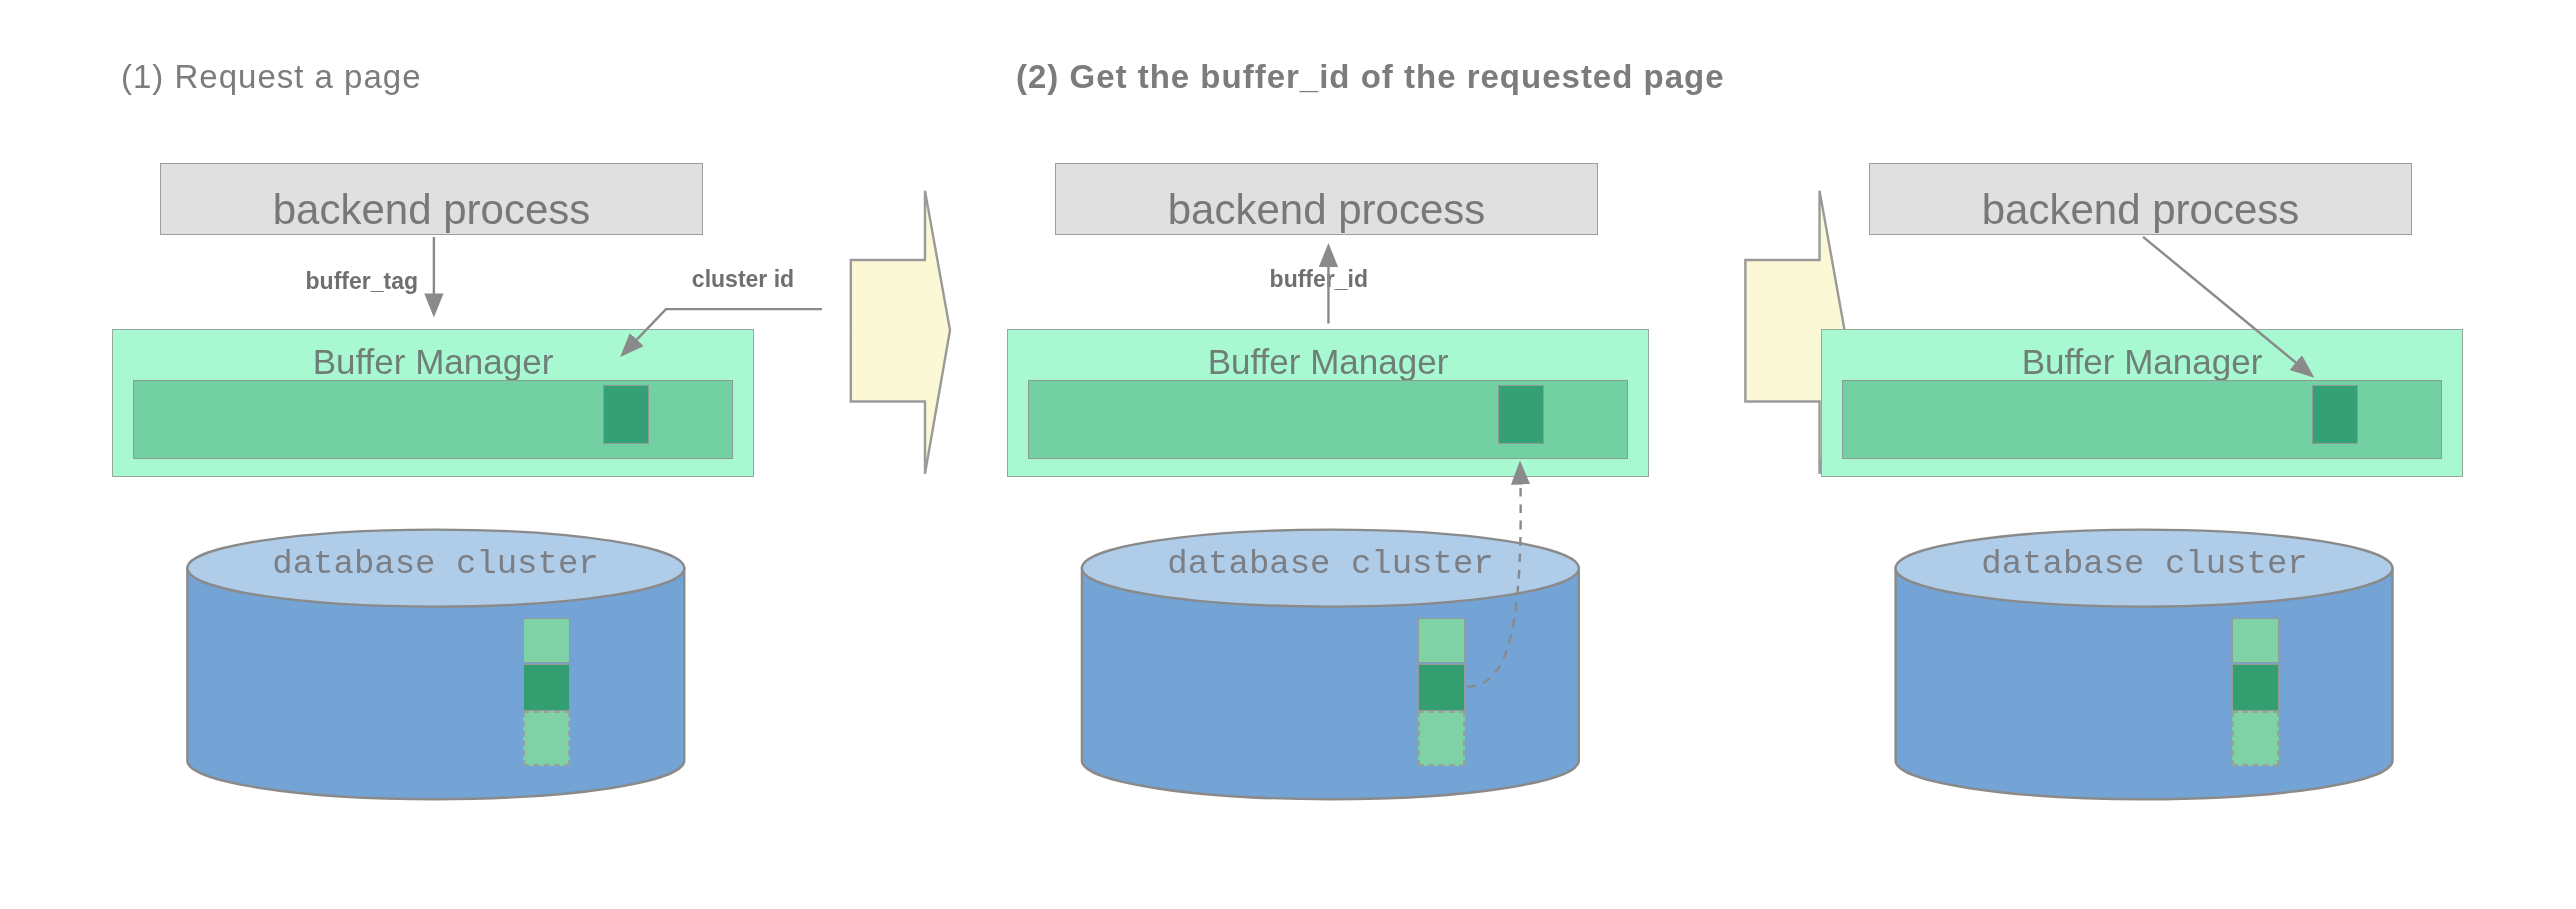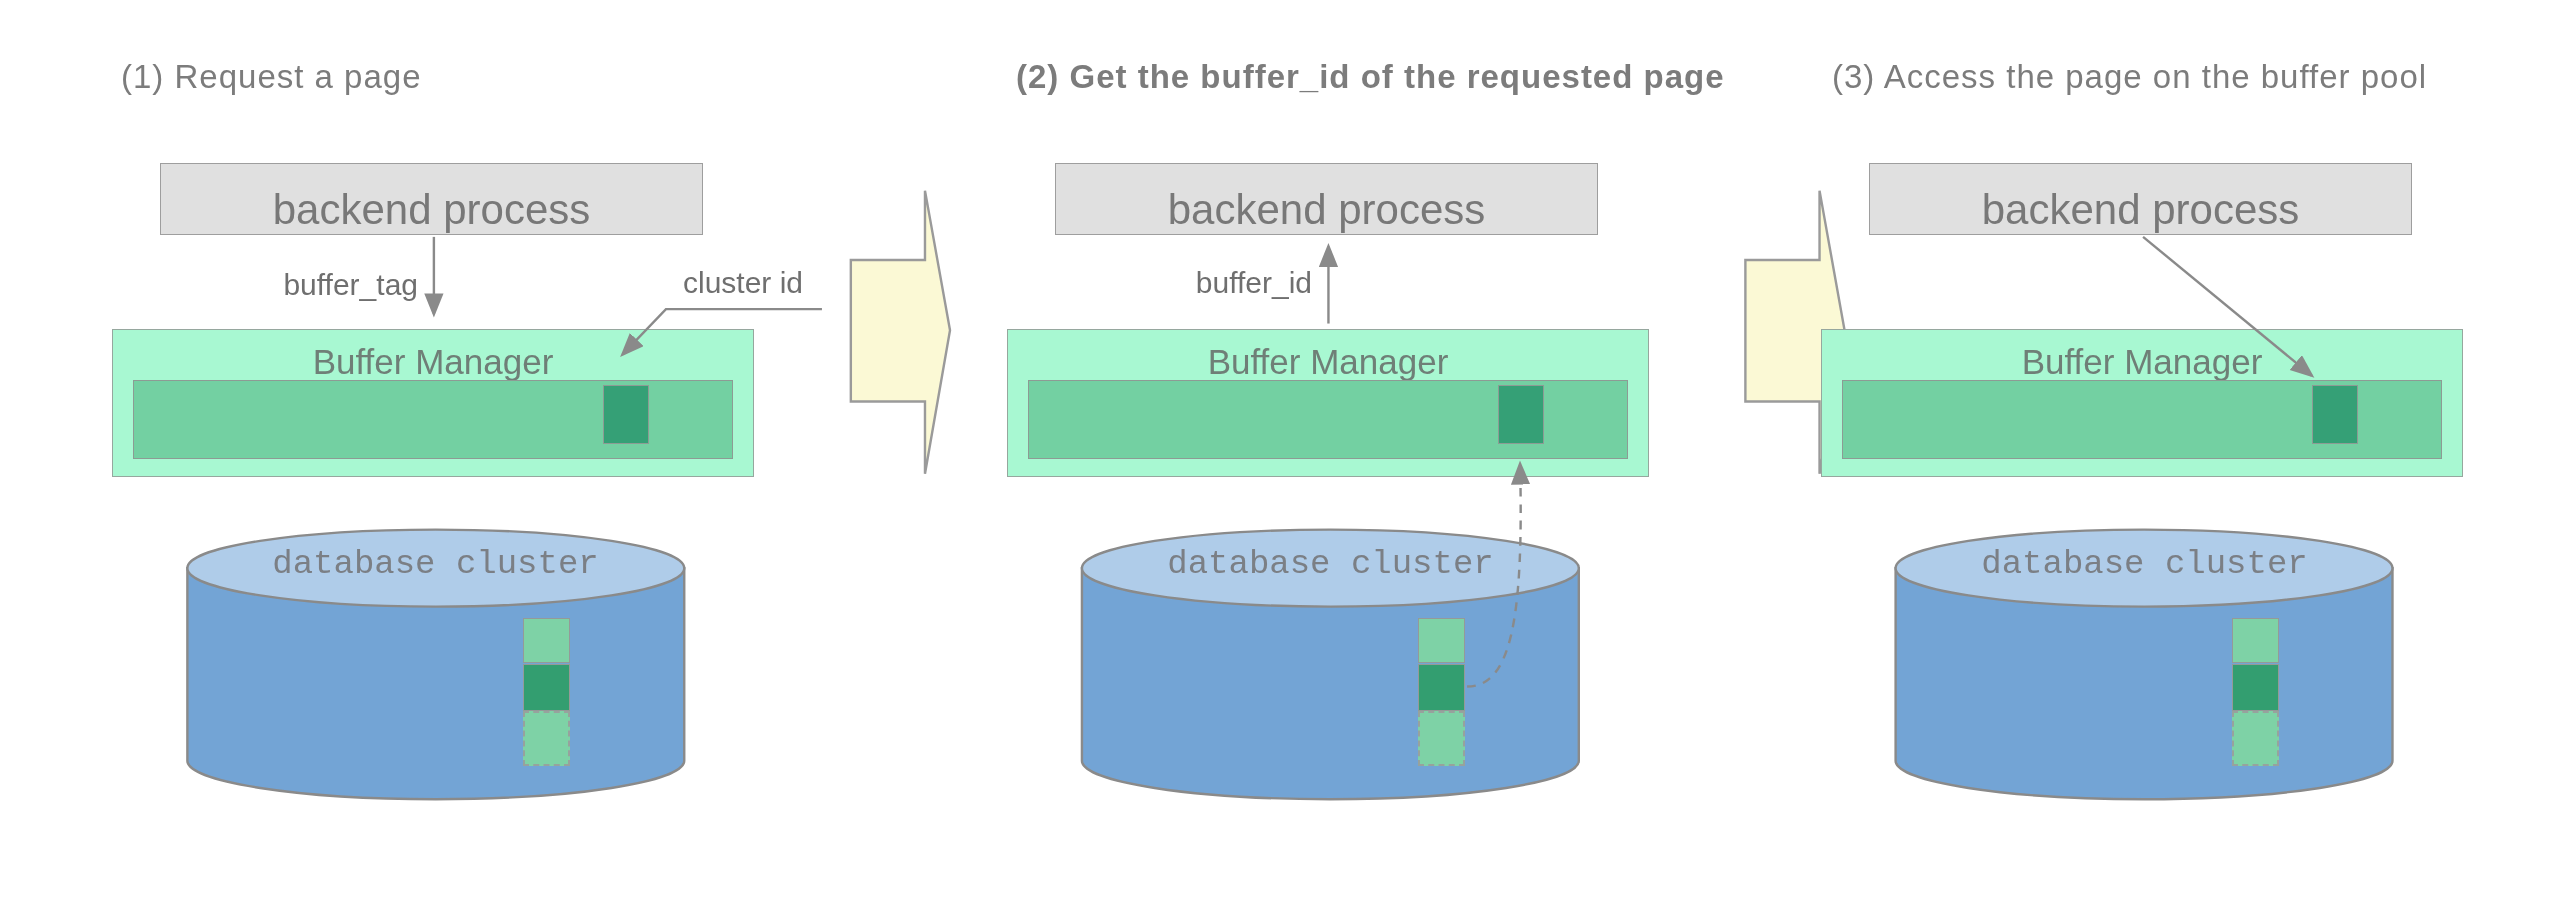--- a/index.html
+++ b/index.html
@@ -19,21 +19,21 @@
             font-size:35px;color:#6f7f77;}
   .pool-box{width:600px;height:79px;background:#73d0a2;border:1.9px solid #8d9b94;
             z-index:3;box-sizing:border-box;}
   .pool-cell-dark{width:46px;height:59px;background:#35a076;border:1.9px solid #8d9b94;
                   z-index:4;box-sizing:border-box;}
   .cyl-label{width:497px;text-align:center;font-size:34px;color:#7b7f85;z-index:3;font-family:Liberation Mono, monospace;}
   .cyl-cell{width:47px;z-index:3;box-sizing:border-box;}
   .cyl-cell.light{background:#7ed2a6;border:1.9px solid #949a98;}
   .cyl-cell.dark{background:#339e70;border:1.9px solid #949a98;}
   .cyl-cell.dashed{background:#7ed2a6;border:2.9px dashed #97a29d;}
-  .conn-label{font-size:30px;color:#6f6f6f;white-space:nowrap;z-index:5;}
+  .conn-label{font-size:23px;color:#6f6f6f;white-space:nowrap;z-index:5;font-weight:bold;}
   .right{text-align:right;}
   .center{text-align:center;}
 </style>
 </head>
 <body>
 
 <div id="canvas">
 
   <svg id="bg-layer" class="layer" viewBox="0 0 2674 944" width="2576" height="909">
 
@@ -69,32 +69,31 @@
   <div class="abs pool-cell-dark" style="left:603px;top:385px;"></div>
   <div class="abs cyl-label" style="left:187px;top:545px;">database cluster</div>
   <div class="abs cyl-cell light" style="left:523px;top:618px;height:45px;"></div>
   <div class="abs cyl-cell dark" style="left:523px;top:664px;height:47px;"></div>
   <div class="abs cyl-cell dashed" style="left:523px;top:711px;height:55px;"></div>
 
   <div class="abs panel-title" style="left:1016px;top:58px;font-weight:bold;">(2) Get the buffer_id of the requested page</div>
   <div class="abs backend-box" style="left:1055px;top:163px;">
     <span>backend process</span>
   </div>
-  <div class="abs conn-label right" style="left:1127px;top:266px;width:185px;">buffer_id</div>
+  <div class="abs conn-label right" style="left:1183px;top:266px;width:185px;">buffer_id</div>
   <div class="abs bm-box" style="left:1007px;top:329px;">
     <div class="bm-title">Buffer Manager</div>
   </div>
   <div class="abs pool-box" style="left:1028px;top:380px;"></div>
   <div class="abs pool-cell-dark" style="left:1498px;top:385px;"></div>
   <div class="abs cyl-label" style="left:1082px;top:545px;">database cluster</div>
   <div class="abs cyl-cell light" style="left:1418px;top:618px;height:45px;"></div>
   <div class="abs cyl-cell dark" style="left:1418px;top:664px;height:47px;"></div>
   <div class="abs cyl-cell dashed" style="left:1418px;top:711px;height:55px;"></div>
 
-  <div class="abs panel-title" style="left:1832px;top:58px;">(3) Access the page on the buffer pool</div>
   <div class="abs backend-box" style="left:1869px;top:163px;">
     <span>backend process</span>
   </div>
   <div class="abs bm-box" style="left:1821px;top:329px;">
     <div class="bm-title">Buffer Manager</div>
   </div>
   <div class="abs pool-box" style="left:1842px;top:380px;"></div>
   <div class="abs pool-cell-dark" style="left:2312px;top:385px;"></div>
   <div class="abs cyl-label" style="left:1896px;top:545px;">database cluster</div>
   <div class="abs cyl-cell light" style="left:2232px;top:618px;height:45px;"></div>

